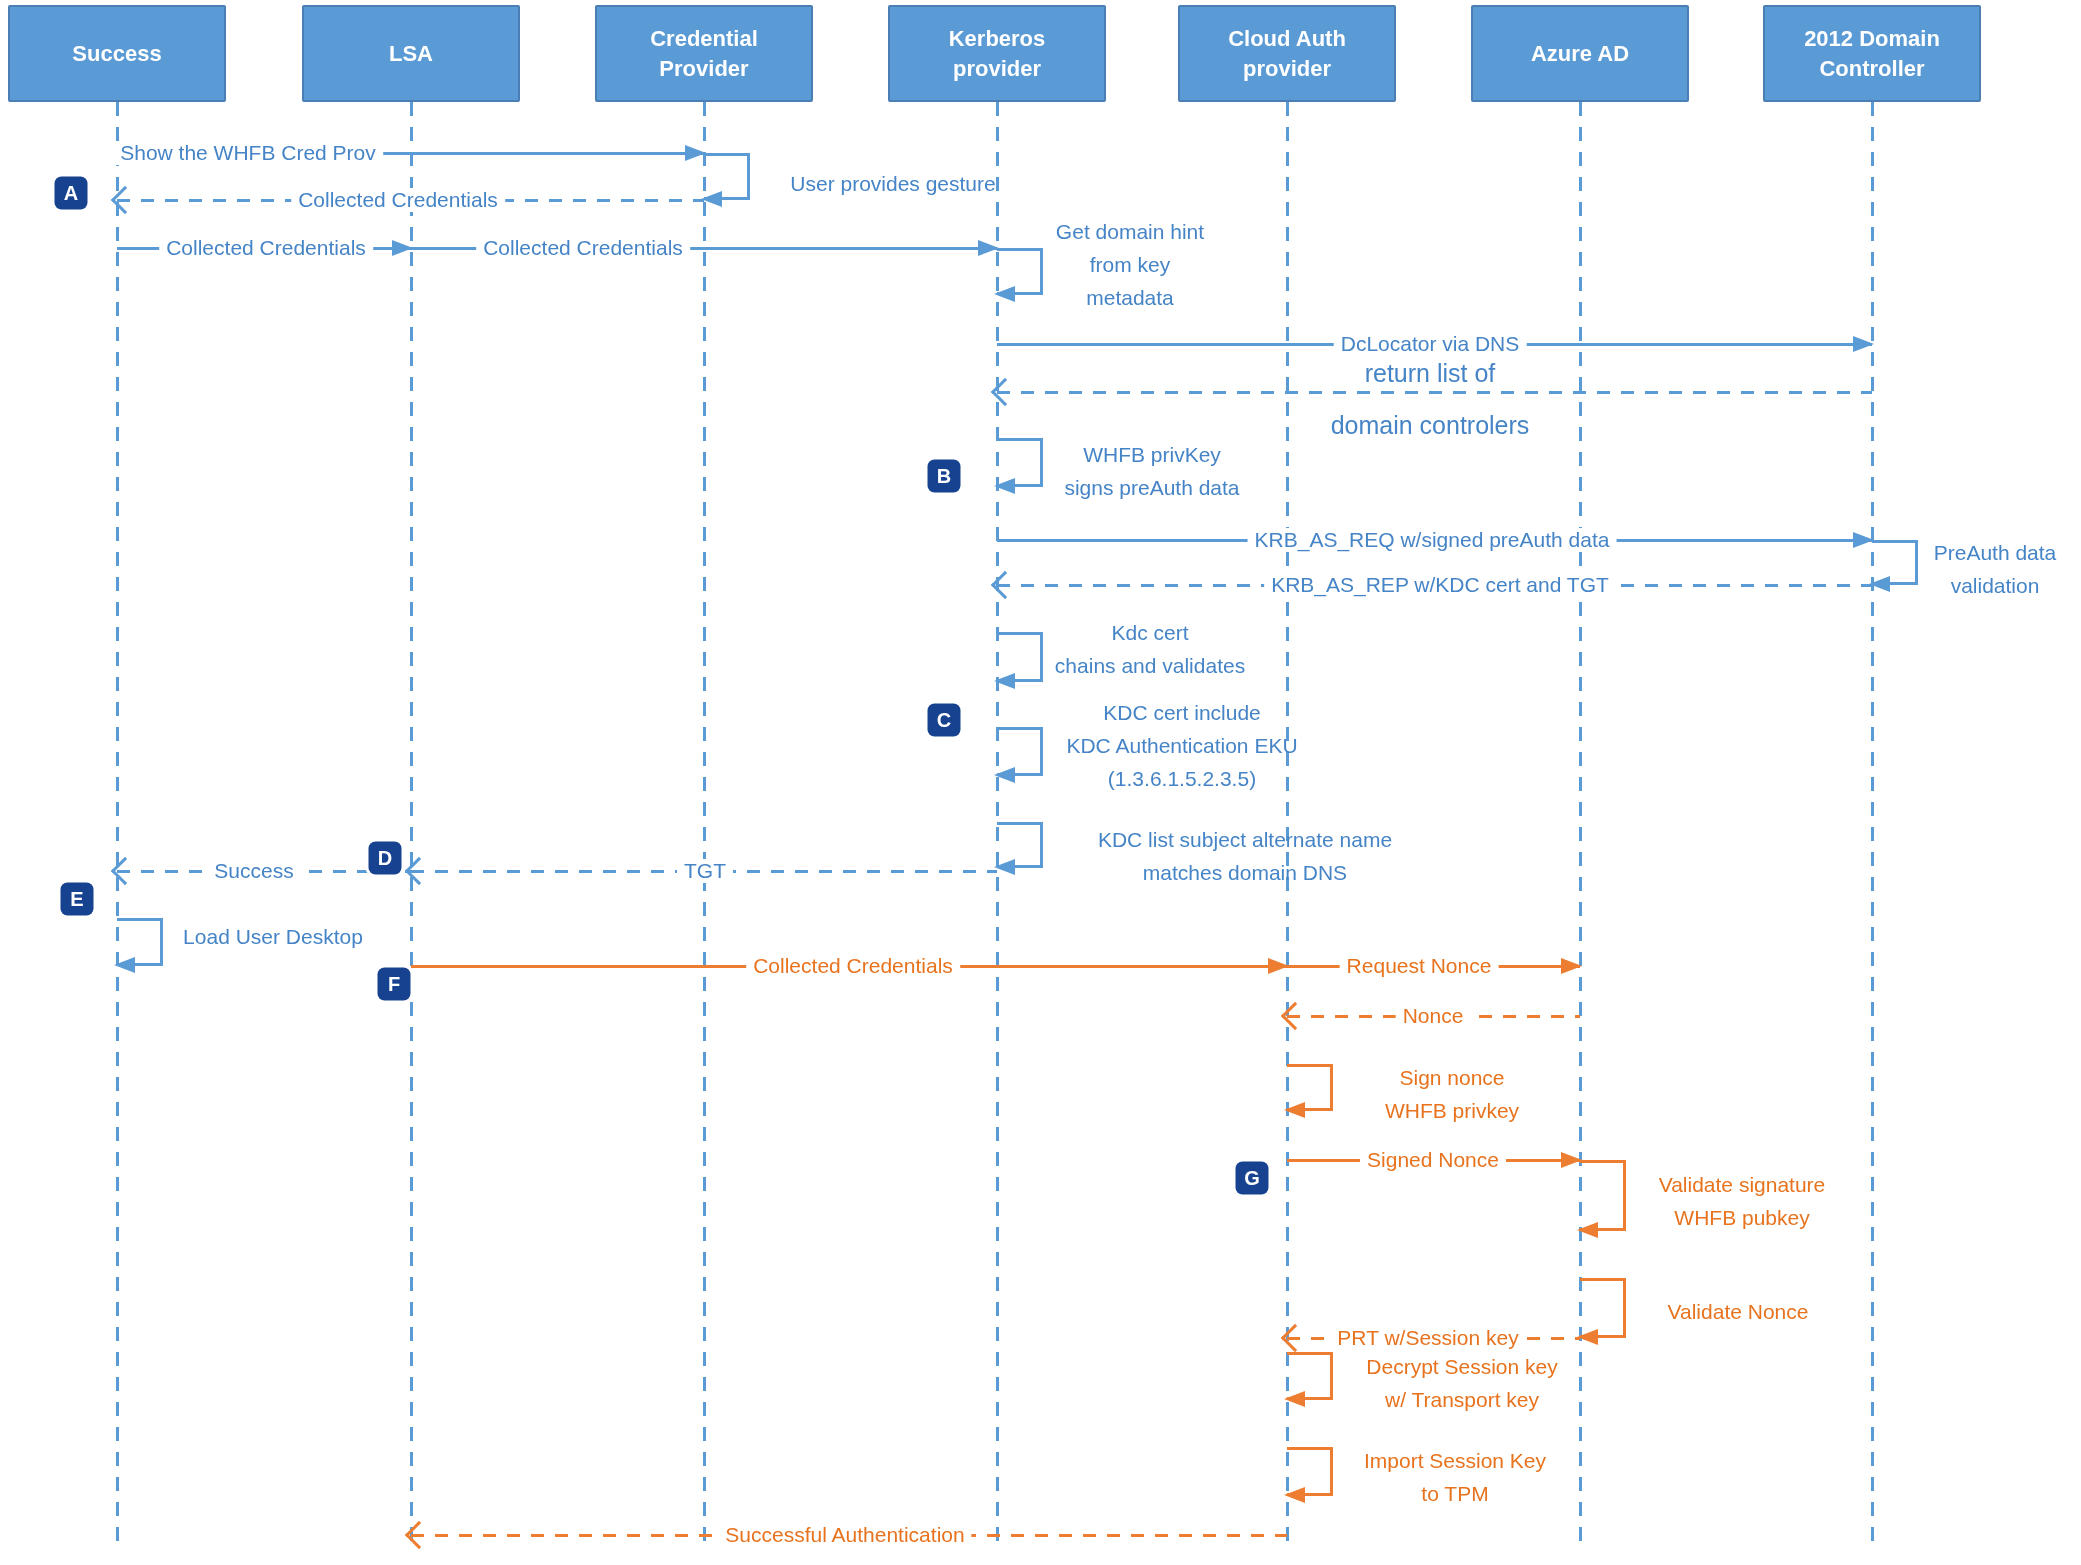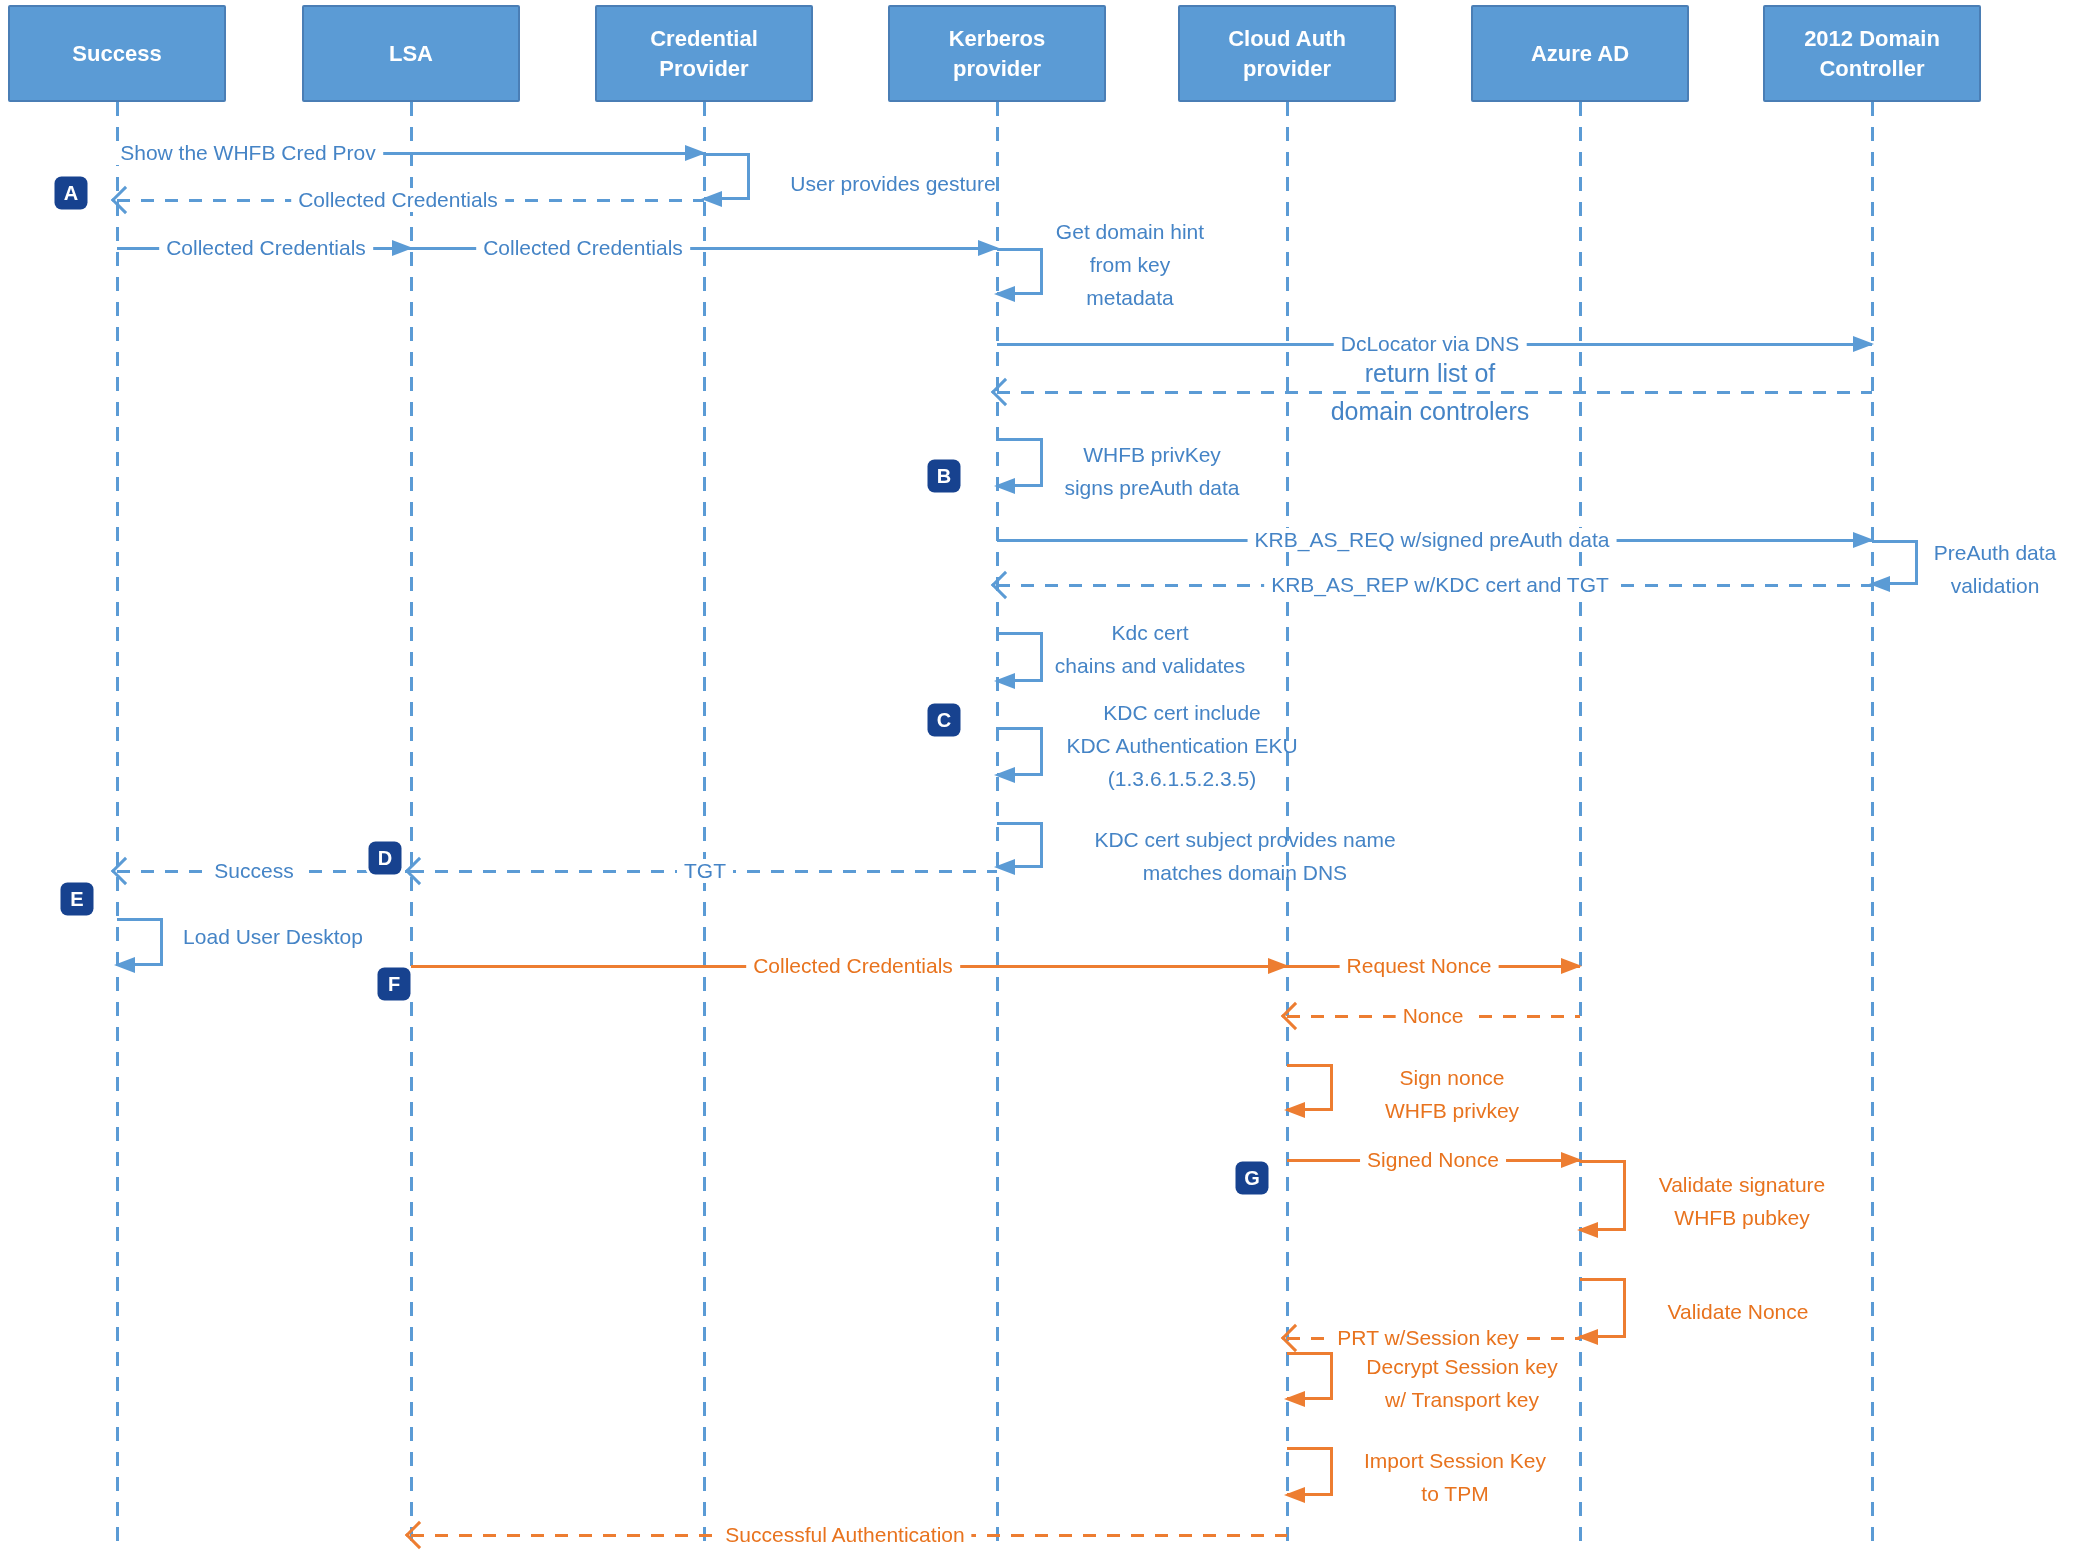--- a/index.html
+++ b/index.html
@@ -136,21 +136,21 @@
     <div class="line"></div>
     <span class="head-r"></span>
     <span class="lbl t-blue" style="left:433px">DcLocator via DNS</span>
   </div>
 
   <div class="msg c-blue" style="left:997px;top:392px;width:875px">
     <div class="line dashed"></div>
     <span class="chev"></span>
   </div>
   <div class="free-lbl t-blue" style="left:1430px;top:357px">return list of</div>
-  <div class="free-lbl t-blue" style="left:1430px;top:395px">domain controlers</div>
+  <div class="free-lbl t-blue" style="left:1430px;top:409px">domain controlers</div>
 
   <div class="self c-blue" style="left:997px;top:438px;height:49px">
     <span class="tri"></span>
   </div>
   <div class="self-lbl t-blue" style="left:1152px;top:438px">
     <div>WHFB privKey</div>
     <div>signs preAuth data</div>
   </div>
 
   <div class="msg c-blue" style="left:997px;top:540px;width:875px">
@@ -187,21 +187,21 @@
   <div class="self-lbl t-blue" style="left:1182px;top:696px">
     <div>KDC cert include</div>
     <div>KDC Authentication EKU</div>
     <div>(1.3.6.1.5.2.3.5)</div>
   </div>
 
   <div class="self c-blue" style="left:997px;top:822px;height:46px">
     <span class="tri"></span>
   </div>
   <div class="self-lbl t-blue" style="left:1245px;top:823px">
-    <div>KDC cert subject provides name</div>
+    <div>KDC list subject alternate name</div>
     <div>matches domain DNS</div>
   </div>
 
   <div class="msg c-blue" style="left:411px;top:871px;width:586px">
     <div class="line dashed"></div>
     <span class="chev"></span>
     <span class="lbl t-blue" style="left:294px">TGT</span>
   </div>
 
   <div class="msg c-blue" style="left:117px;top:871px;width:294px">

